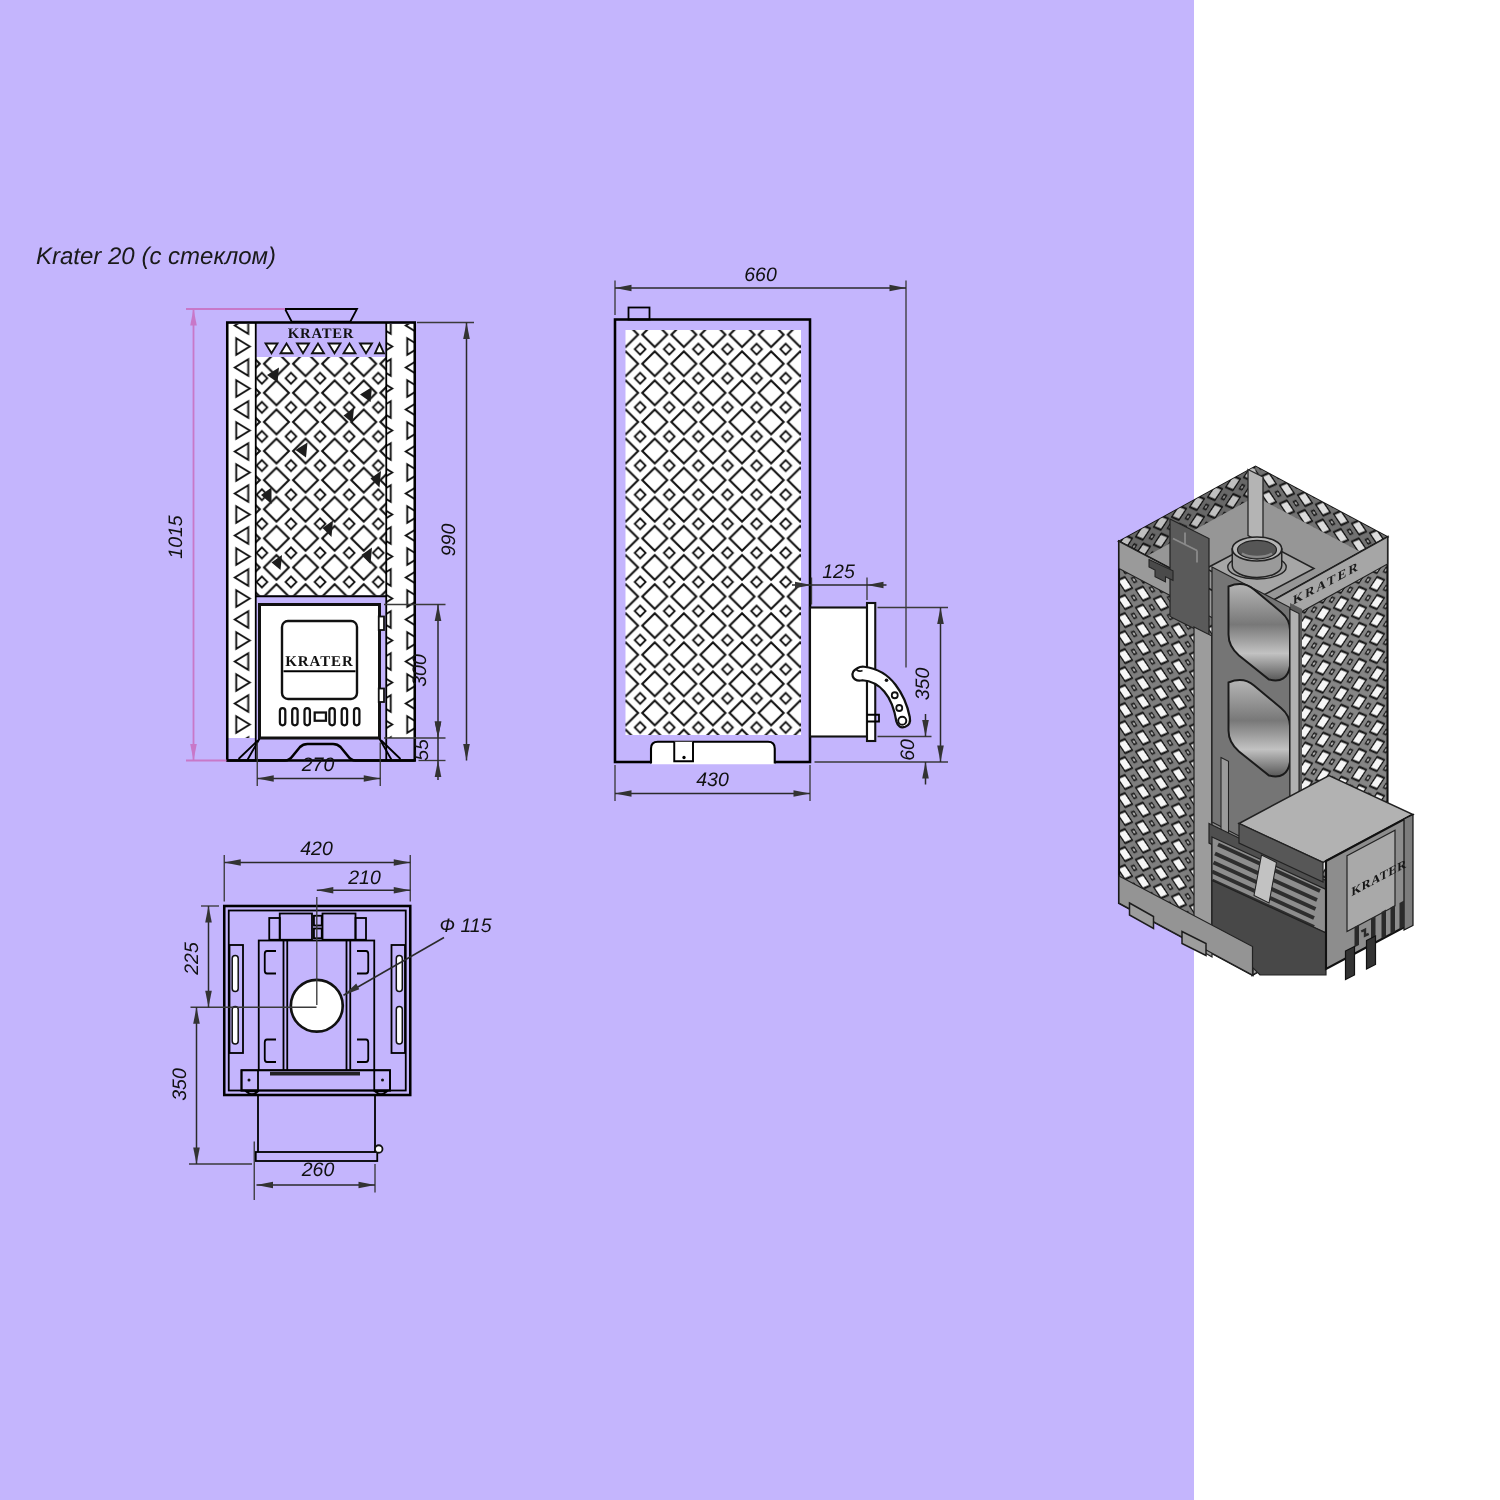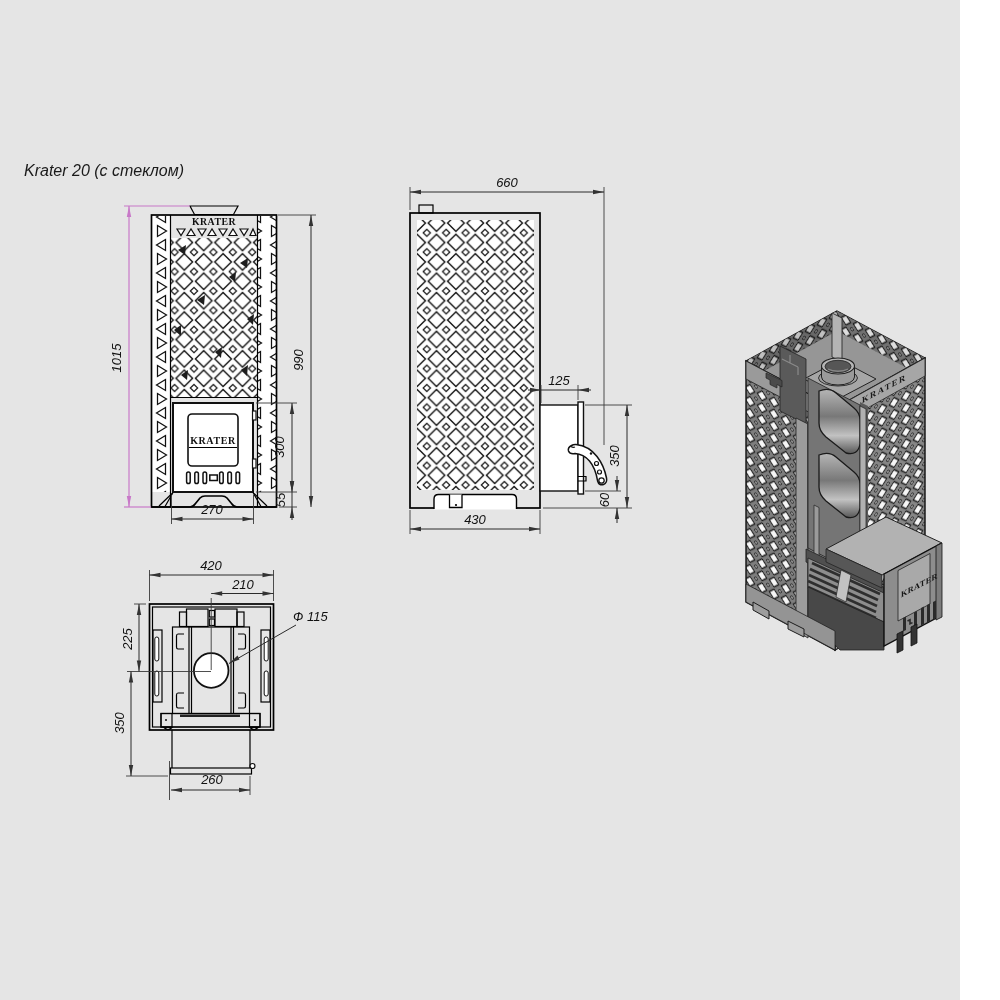--- a/index.html
+++ b/index.html
@@ -1,16 +1,16 @@
 <!DOCTYPE html>
 <html><head>
 <meta charset="utf-8">
 <style>
 html,body{margin:0;padding:0;background:#ffffff;}
-#page{width:960px;height:1000px;position:relative;background:#e5e5e5;font-family:"Liberation Sans",sans-serif;}
+#page{width:796px;height:1000px;position:relative;background:#c4b5fd;font-family:"Liberation Sans",sans-serif;}
 svg{position:absolute;top:0;left:0;}
 .dim{font-family:"Liberation Sans",sans-serif;font-style:italic;font-size:13px;fill:#111;}
 .dimline{stroke:#2a2a2a;stroke-width:1;fill:none;}
 .ext{stroke:#3a3a3a;stroke-width:0.9;fill:none;}
 .body{stroke:#000;stroke-width:1.7;fill:none;}
 .thin{stroke:#000;stroke-width:1.2;fill:none;}
 </style>
 </head>
 <body>
 <div id="page">

